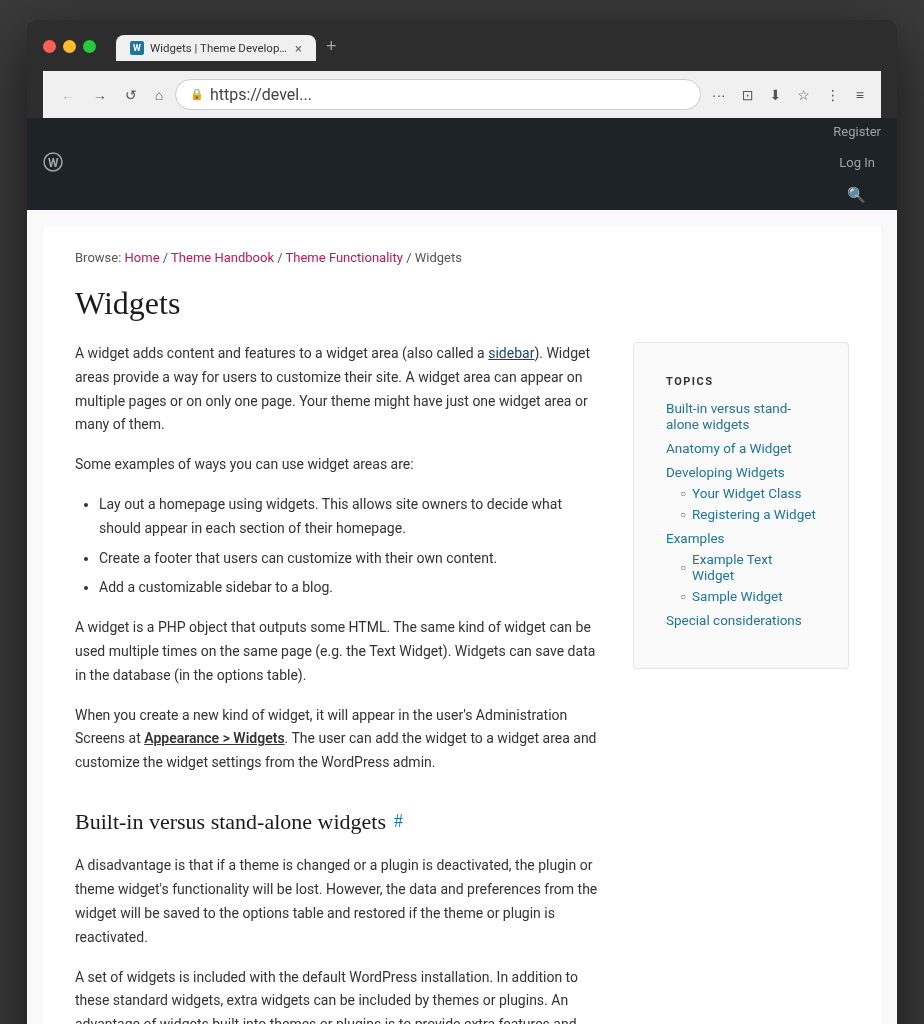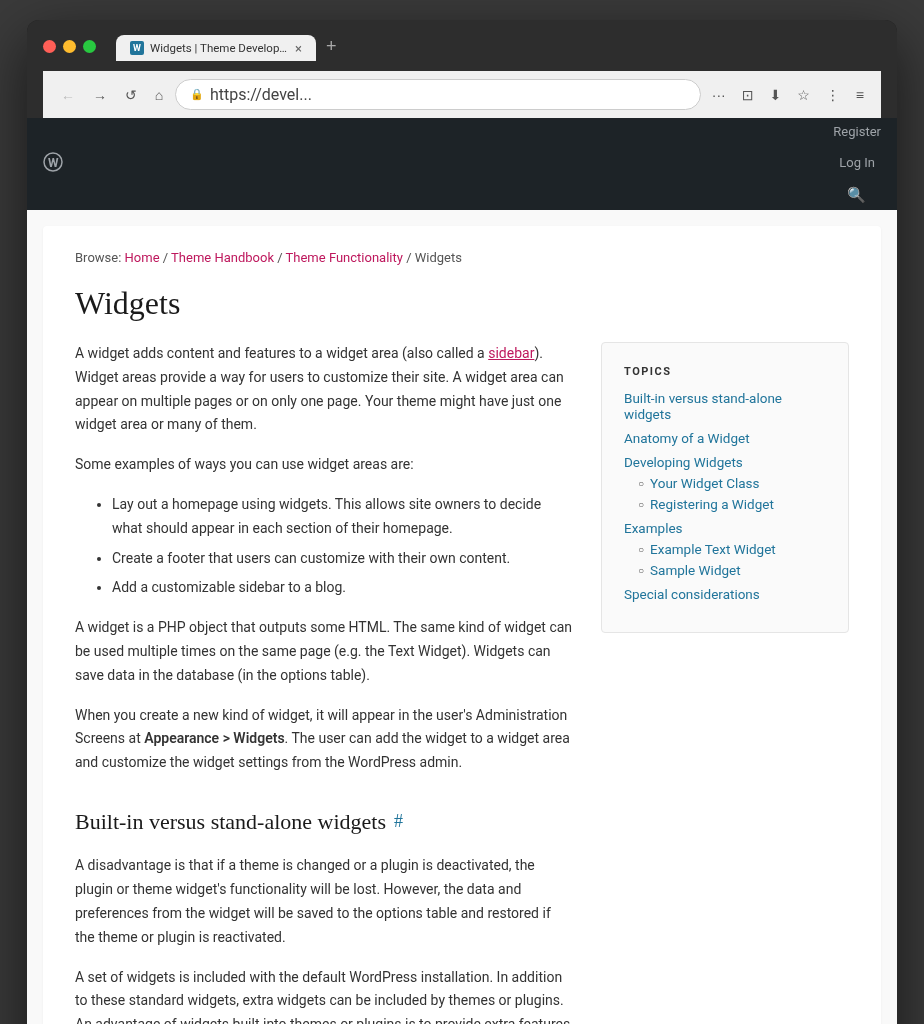--- a/index.html
+++ b/index.html
@@ -249,35 +249,35 @@
       font-size: 14px;
       line-height: 1.7;
       color: #333;
     }
 
     .main-content p {
       margin-bottom: 16px;
     }
 
     .main-content a {
-      color: #be185d;
+      color: #0c4a6e;
       text-decoration: underline;
     }
 
     .main-content ul {
       margin: 8px 0 16px 24px;
     }
 
     .main-content ul li {
       margin-bottom: 6px;
-      margin-left: 13px;
     }
 
     .main-content strong {
       font-weight: 600;
+      text-decoration: underline;
     }
 
     .section-heading {
       font-size: 22px;
       font-weight: 300;
       color: #1a1a1a;
       margin: 28px 0 14px;
       font-family: Georgia, serif;
       display: flex;
       align-items: center;
@@ -285,25 +285,25 @@
     }
 
     .section-heading a {
       color: #21759b;
       text-decoration: none;
       font-size: 18px;
     }
 
     
     .topics-sidebar {
-      width: 248px;
+      width: 216px;
       flex-shrink: 0;
       border: 1px solid #e5e5e5;
       border-radius: 4px;
-      padding: 22px;
+      padding: 32px;
       background: #fafafa;
     }
 
     .topics-heading {
       font-size: 11px;
       font-weight: 700;
       letter-spacing: 1.5px;
       color: #333;
       text-transform: uppercase;
       margin-bottom: 12px;

